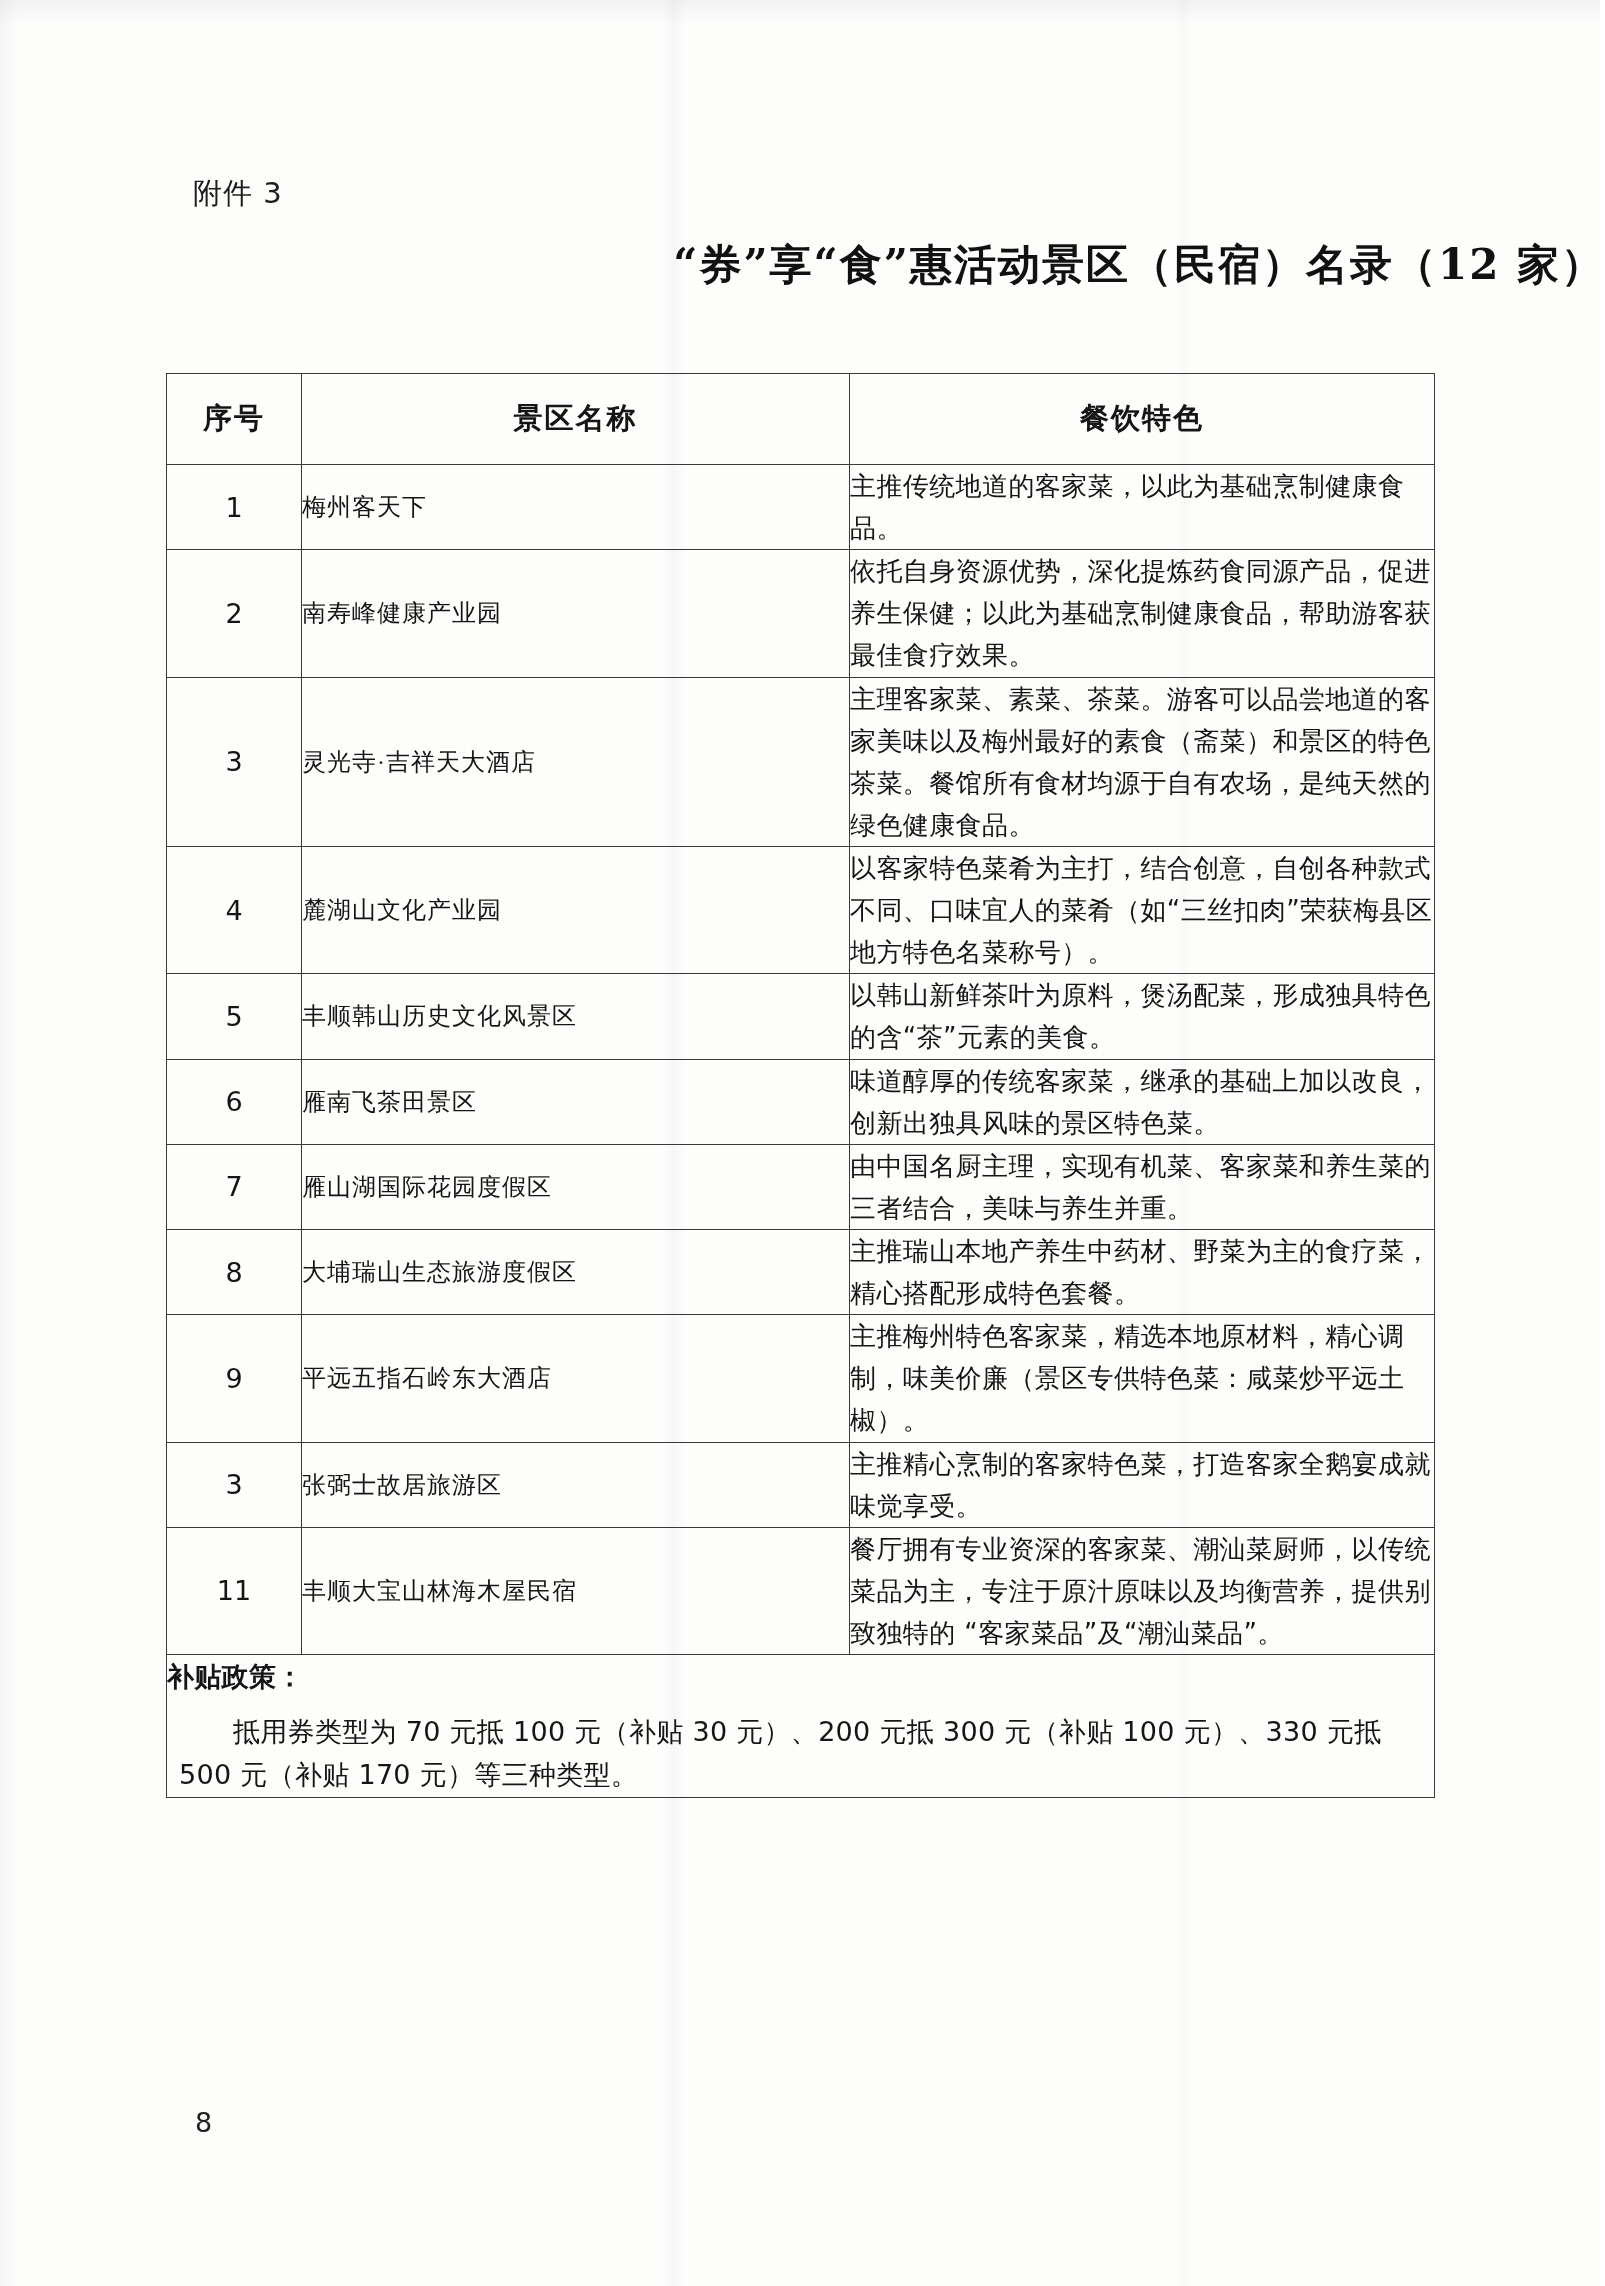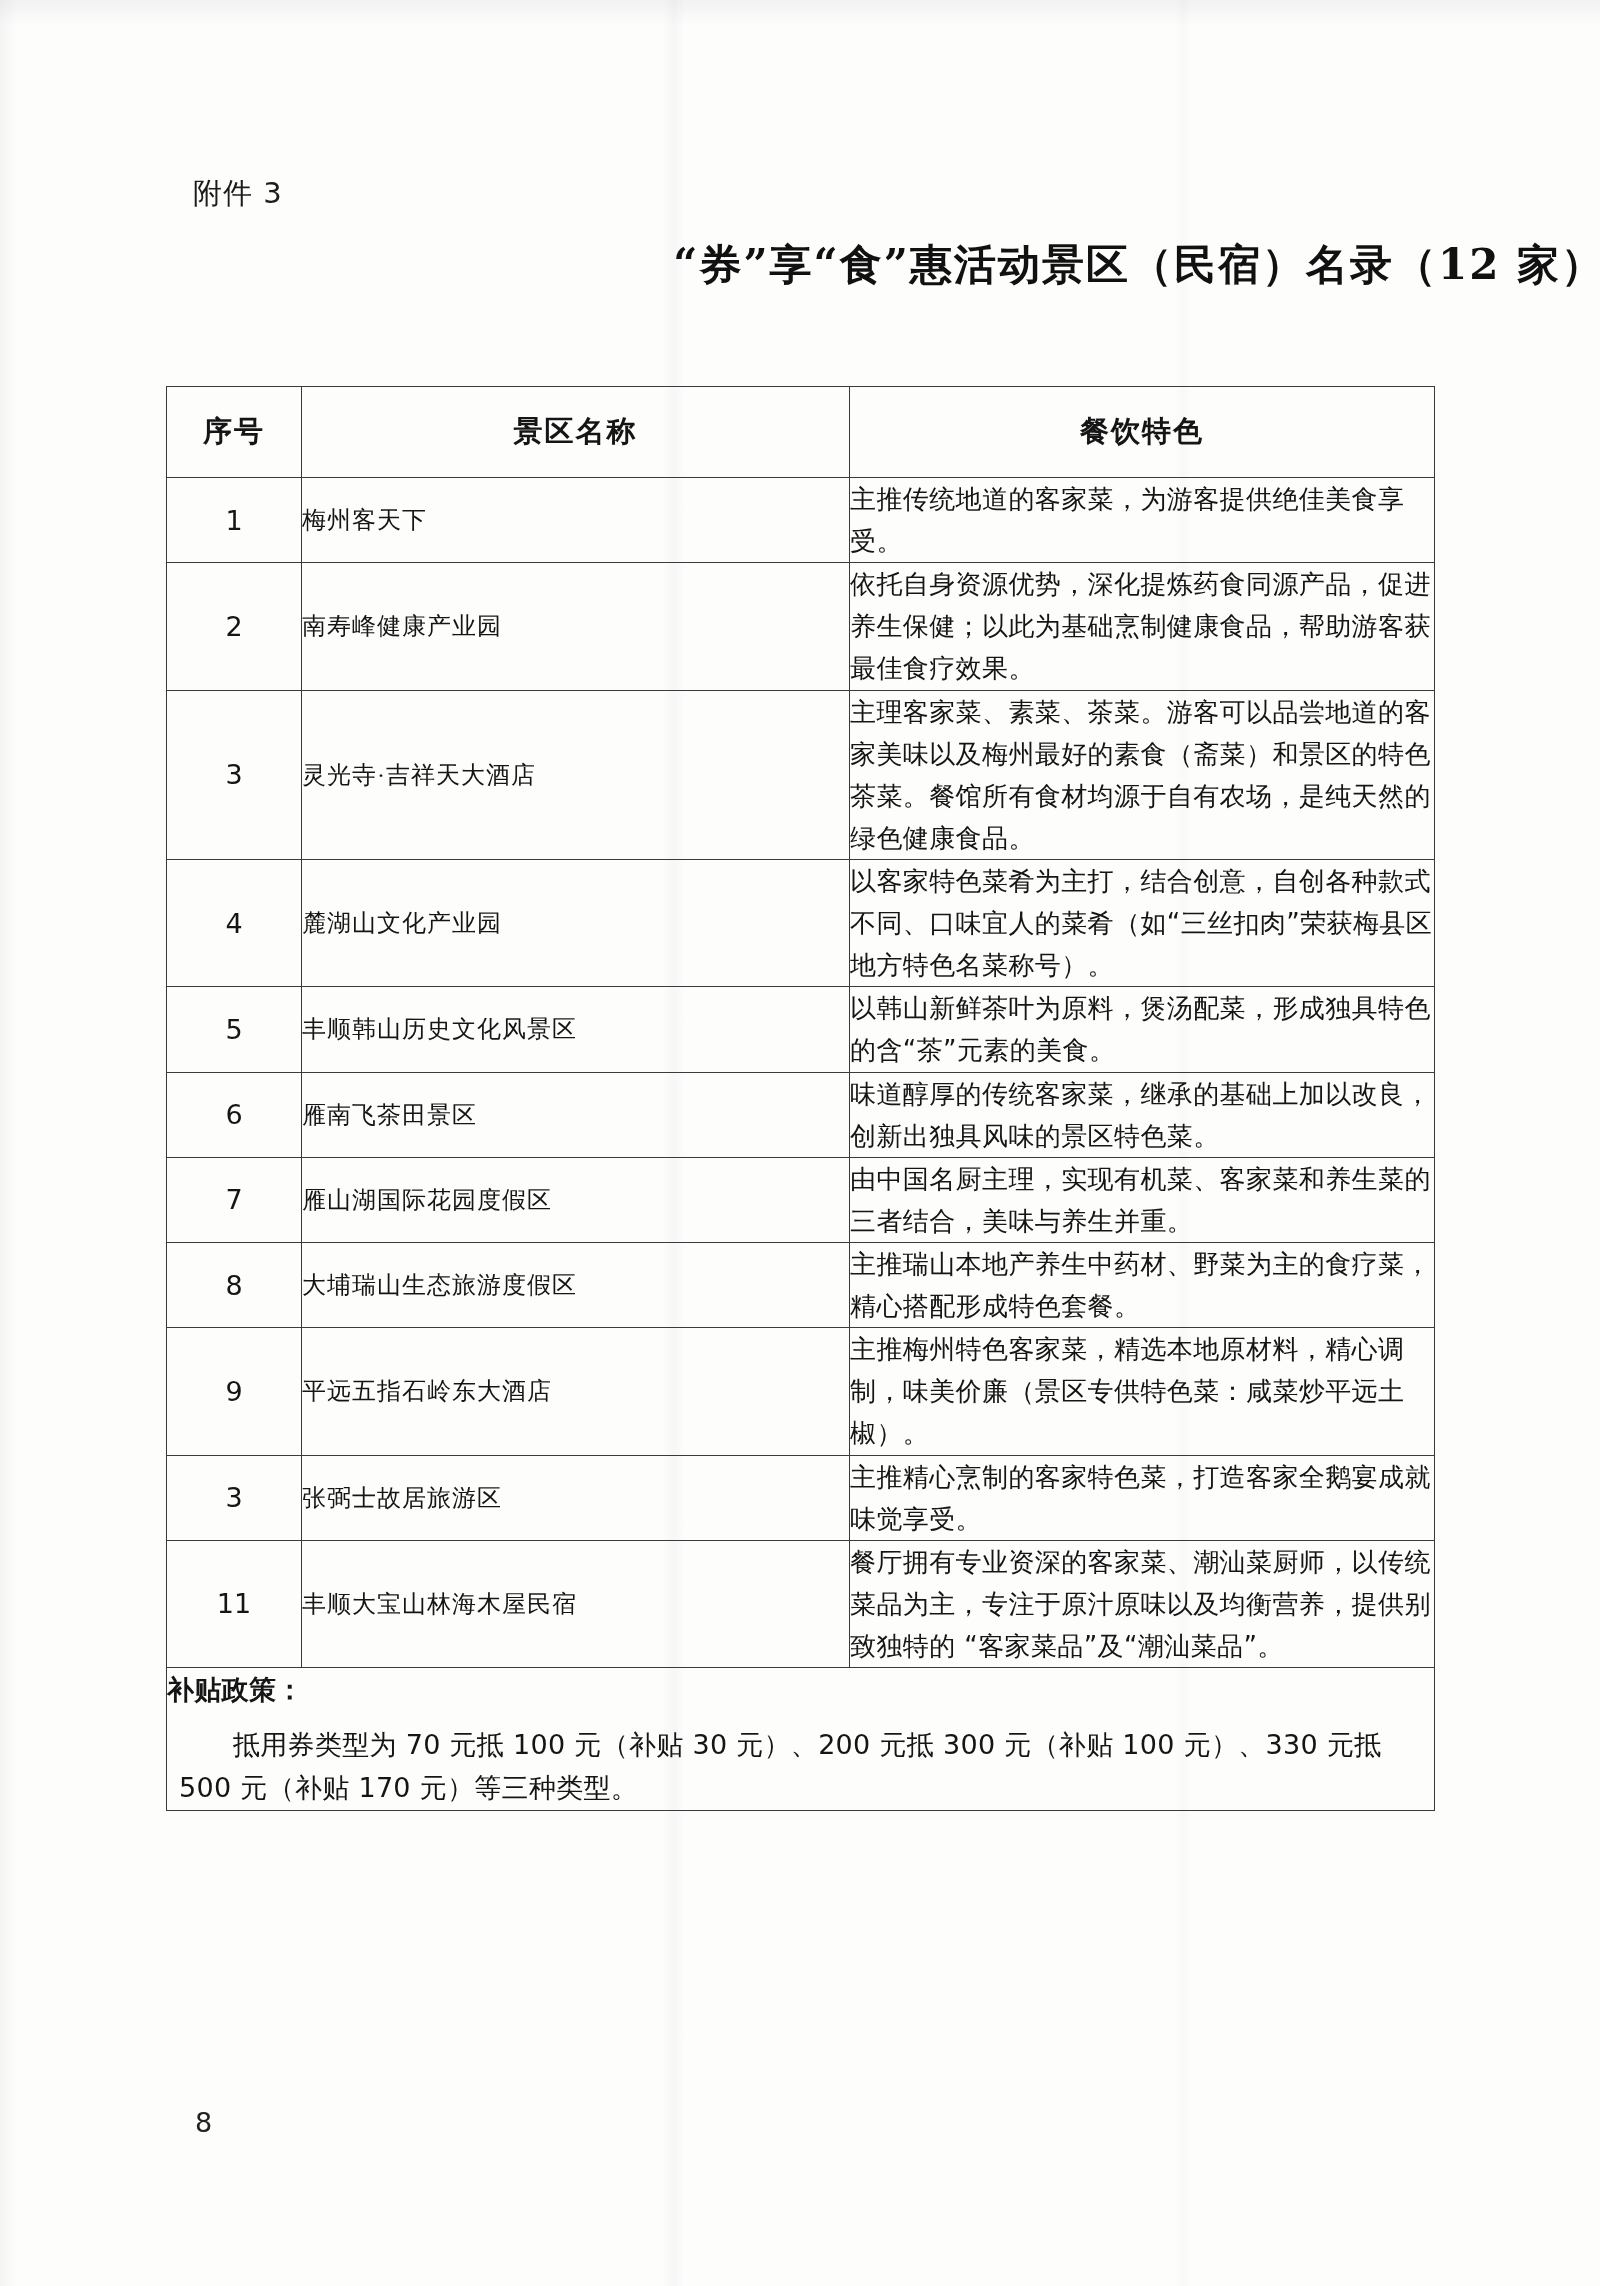--- a/index.html
+++ b/index.html
@@ -67,21 +67,21 @@
     font-weight: bold;
     color: #111;
     letter-spacing: 2px;
     font-family: "DejaVu Serif", "Liberation Serif", serif;
     white-space: nowrap;
   }
 
   table.main-table {
     position: absolute;
     left: 166px;
-    top: 386px;
+    top: 373px;
     width: 1268px;
     border-collapse: collapse;
     table-layout: fixed;
     background: transparent;
   }
   table.main-table td, table.main-table th {
     border: 1.6px solid #3a3a3a;
     padding: 0;
     vertical-align: middle;
     color: #151515;
@@ -174,21 +174,21 @@
         <tr>
           <th class="hdr">序号</th>
           <th class="hdr">景区名称</th>
           <th class="hdr">餐饮特色</th>
         </tr>
       </thead>
       <tbody>
         <tr>
           <td class="idx">1</td>
           <td class="nm">梅州客天下</td>
-          <td class="ds">主推传统地道的客家菜，为游客提供绝佳美食享受。</td>
+          <td class="ds">主推传统地道的客家菜，以此为基础烹制健康食品。</td>
         </tr>
         <tr>
           <td class="idx">2</td>
           <td class="nm">南寿峰健康产业园</td>
           <td class="ds">依托自身资源优势，深化提炼药食同源产品，促进养生保健；以此为基础烹制健康食品，帮助游客获最佳食疗效果。</td>
         </tr>
         <tr>
           <td class="idx">3</td>
           <td class="nm">灵光寺·吉祥天大酒店</td>
           <td class="ds">主理客家菜、素菜、茶菜。游客可以品尝地道的客家美味以及梅州最好的素食（斋菜）和景区的特色茶菜。餐馆所有食材均源于自有农场，是纯天然的绿色健康食品。</td>

